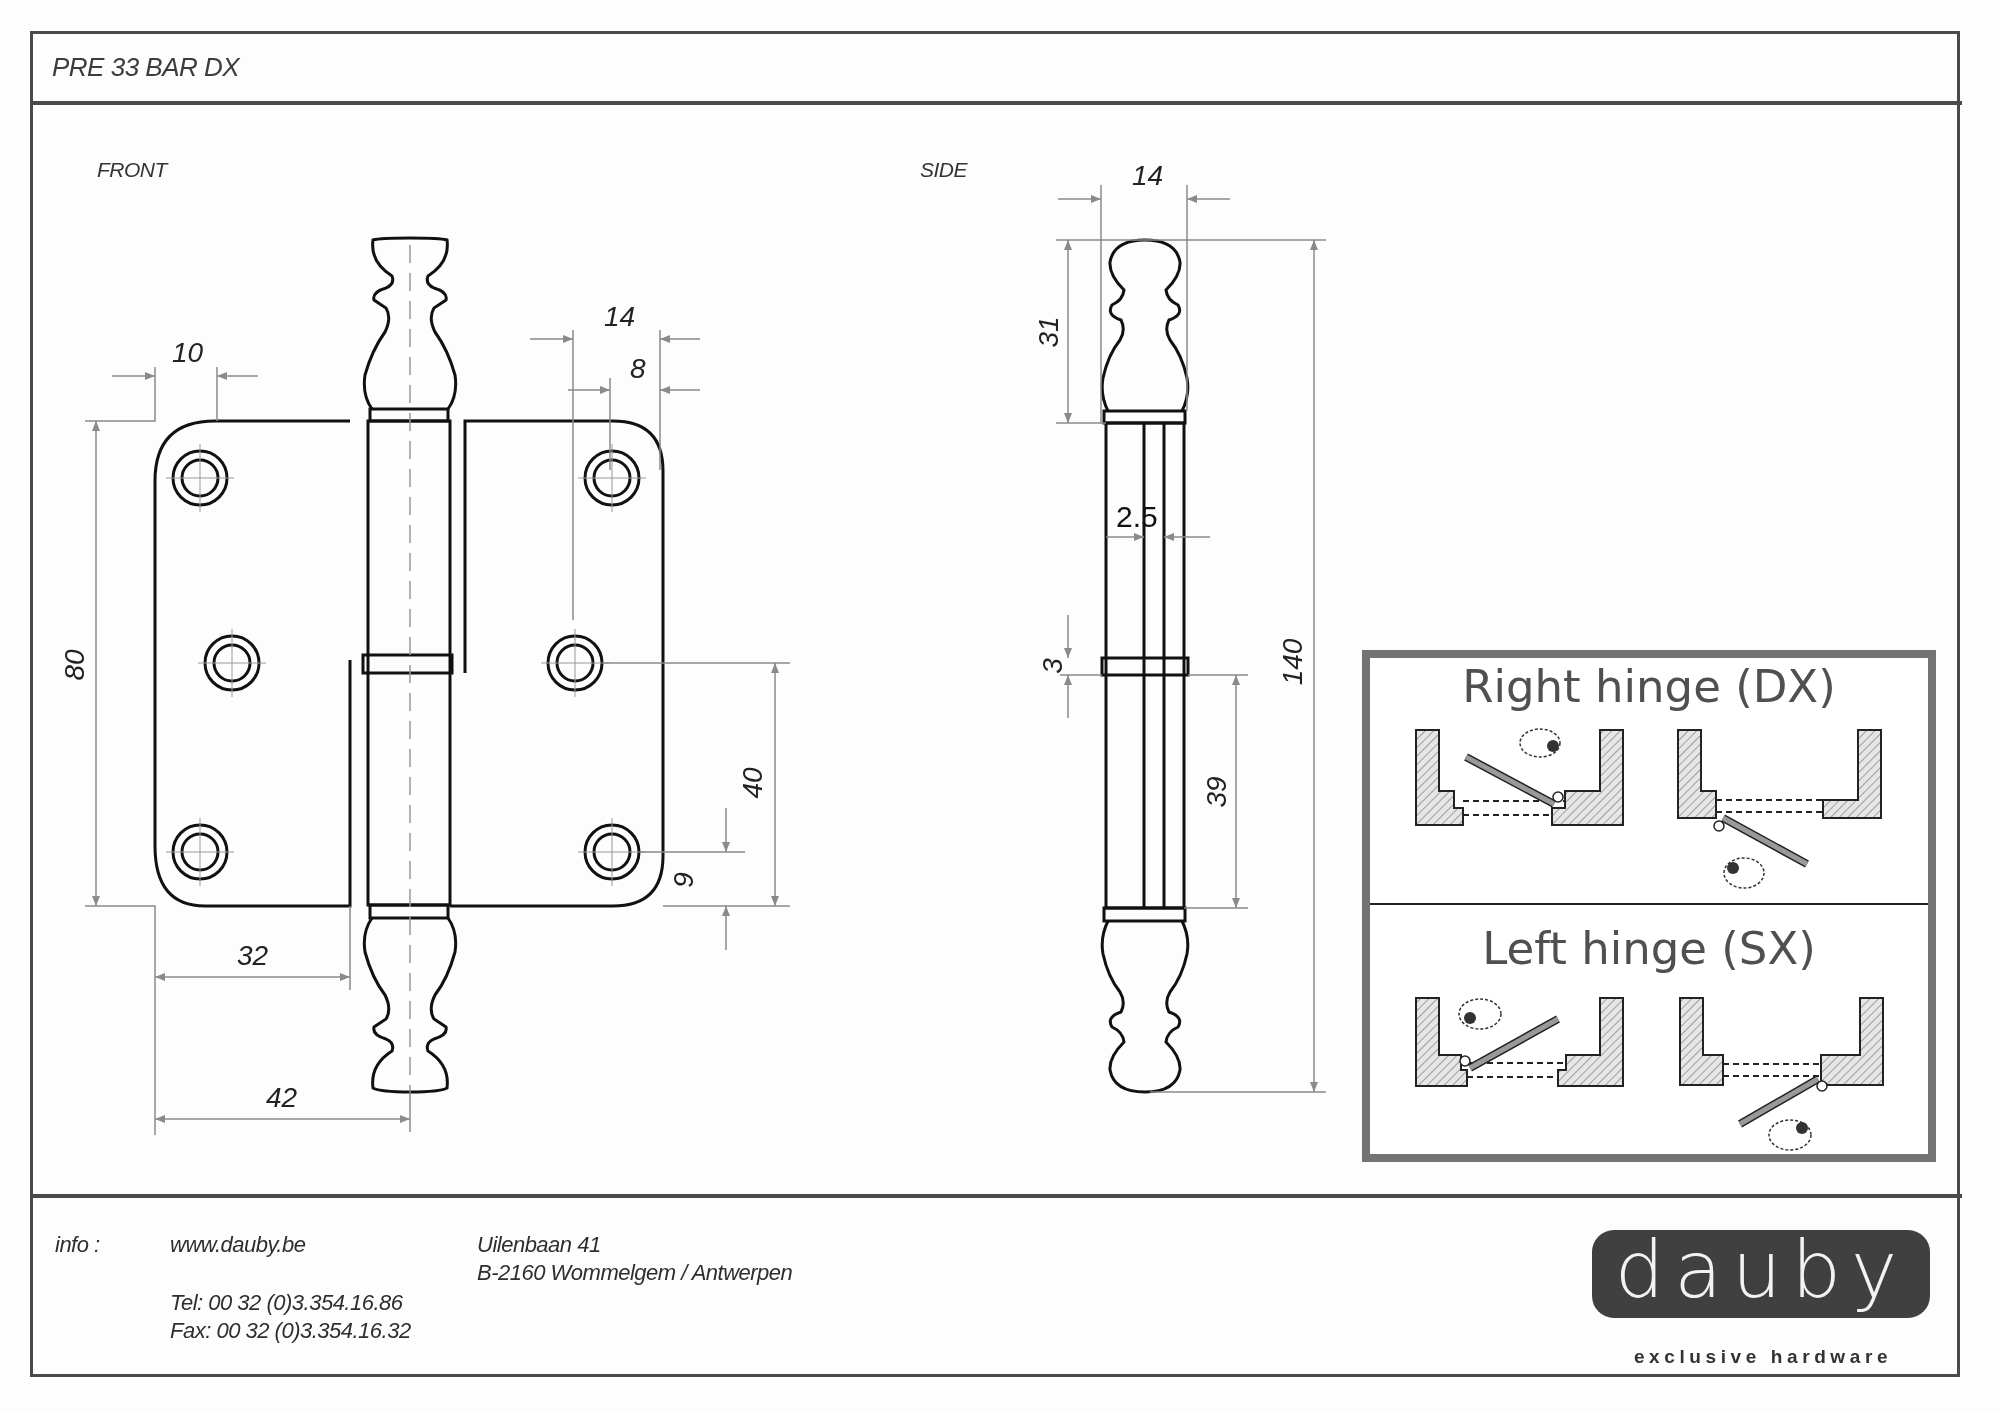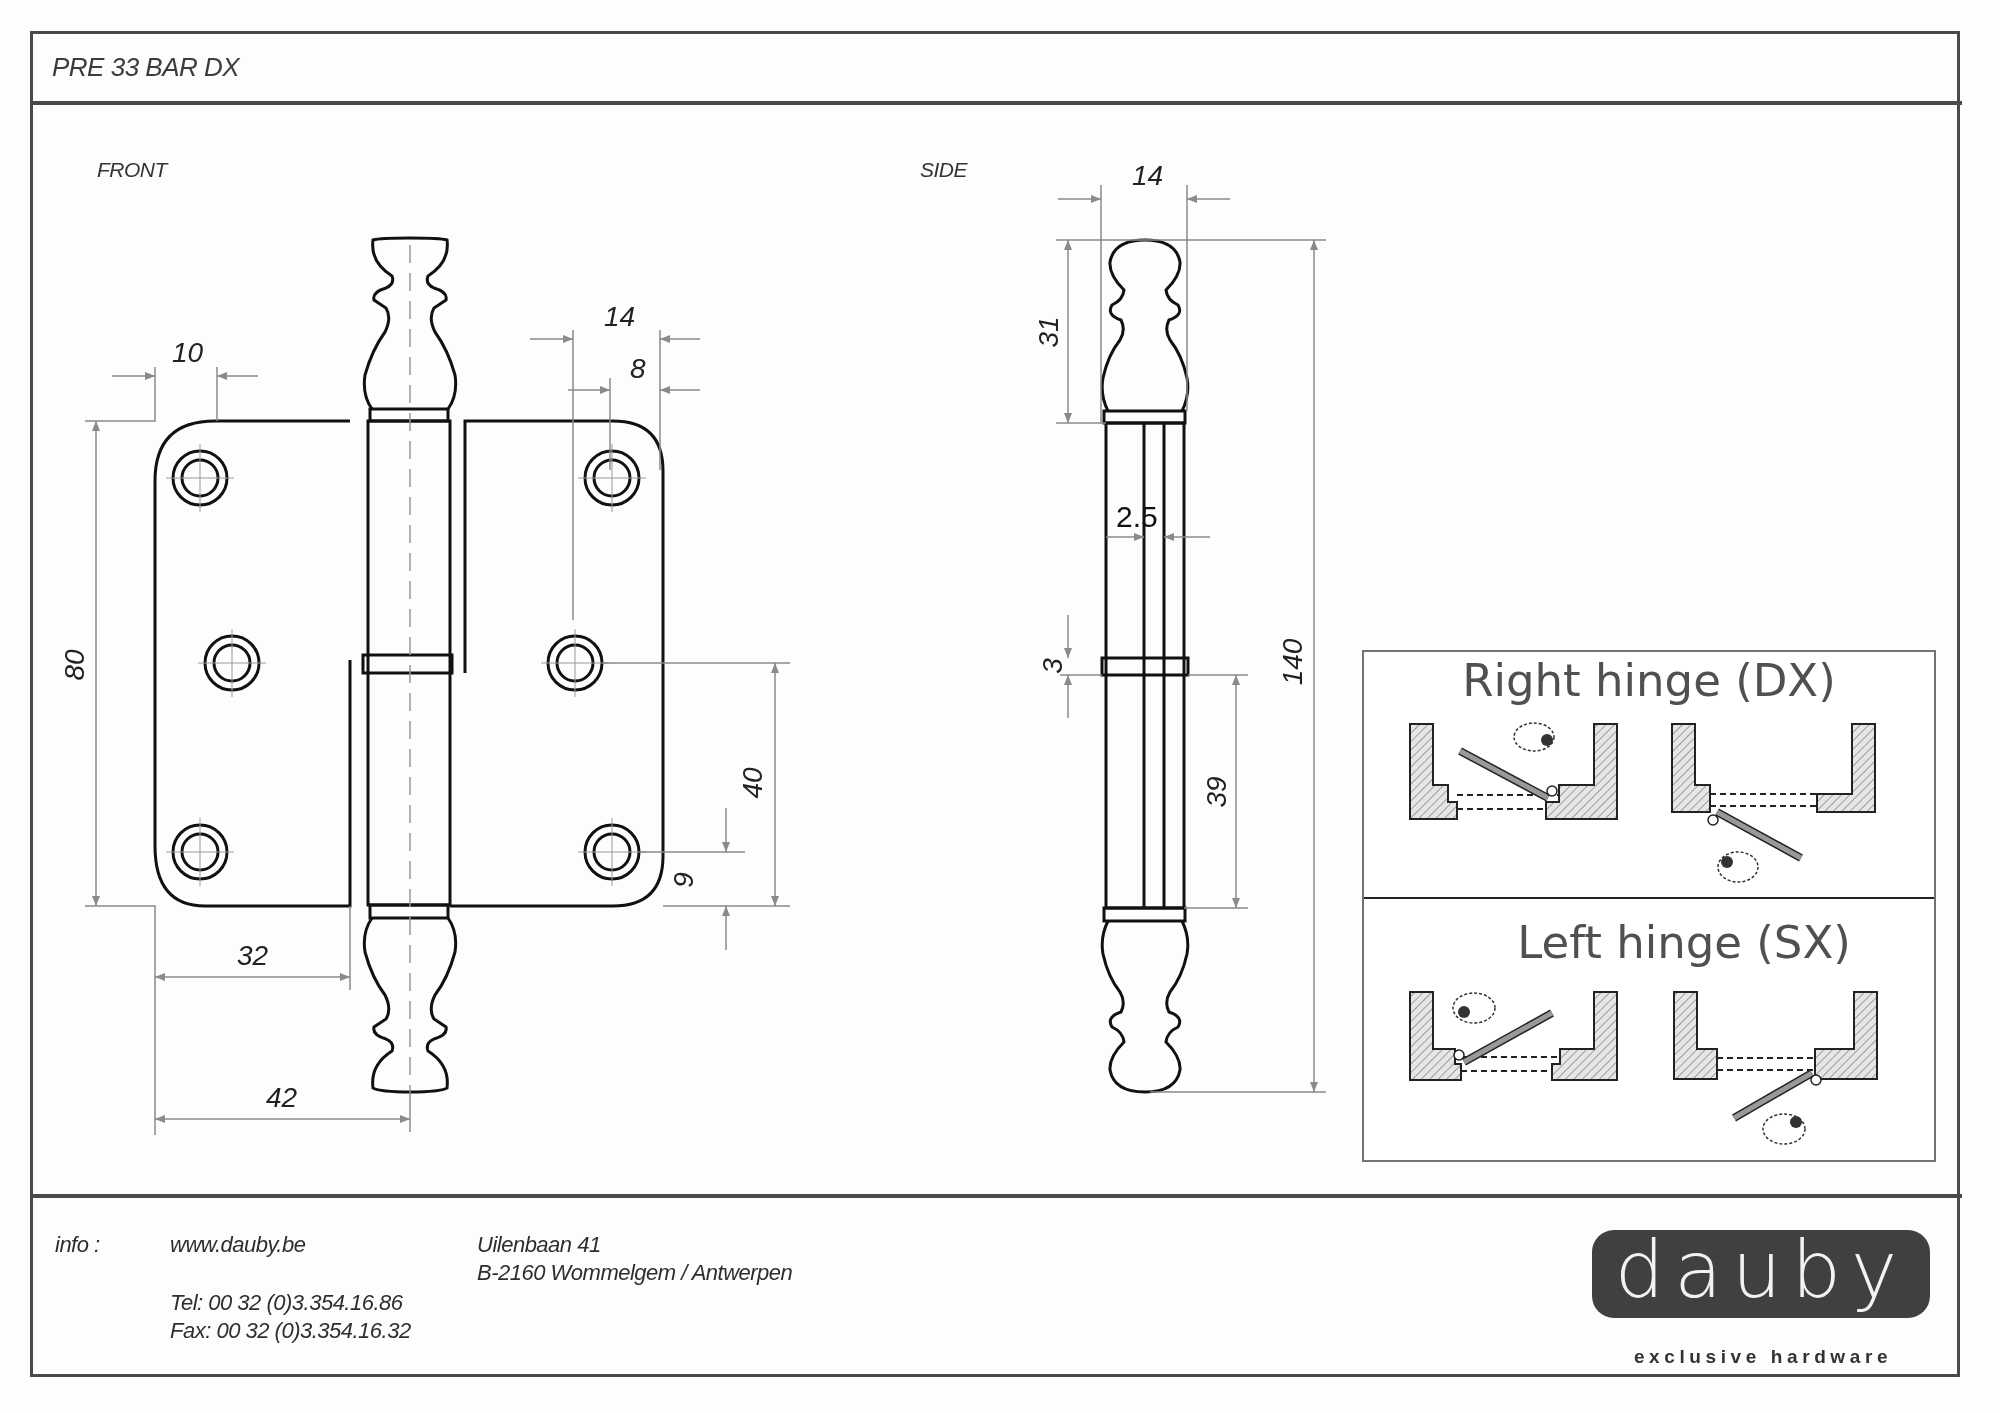--- a/index.html
+++ b/index.html
@@ -5,21 +5,21 @@
   html, body { margin:0; padding:0; background:#fdfdfd; }
   body { width:2000px; height:1413px; position:relative; overflow:hidden; font-family:"Liberation Sans", sans-serif; color:#222; }
   .frame { position:absolute; left:30px; top:31px; width:1930px; height:1346px; border:3px solid #4a4a4a; box-sizing:border-box; }
   .hdr-line { position:absolute; left:30px; top:101px; width:1932px; height:4px; background:#4a4a4a; }
   .ftr-line { position:absolute; left:30px; top:1194px; width:1932px; height:4px; background:#4a4a4a; }
   .title { position:absolute; left:52px; top:52px; font-size:26px; font-style:italic; color:#3c3c3c; letter-spacing:-0.5px;text-align:right; }
   .view-label { position:absolute; font-size:21px; font-style:italic; color:#333; letter-spacing:-0.5px; }
   svg.drawing { position:absolute; left:0; top:0; }
   .dim { font-family:"Liberation Sans", sans-serif; font-style:italic; font-size:28px; fill:#222; }
   .dim-up { font-family:"Liberation Sans", sans-serif; font-size:30px; fill:#111; }
-  .guide-box { position:absolute; left:1362px; top:650px; width:574px; height:512px; border:2px solid #737373; box-sizing:border-box; background:#fff; }
+  .guide-box { position:absolute; left:1362px; top:650px; width:574px; height:512px; border:8px solid #737373; box-sizing:border-box; background:#fff; }
   .guide-divider { position:absolute; left:0; top:245px; width:100%; height:2px; background:#222; }
   .guide-title { position:absolute; width:100%; text-align:center; font-size:45px; color:#505050; font-family:"DejaVu Sans", sans-serif; }
   .ftr { position:absolute; font-size:22px; font-style:italic; color:#2e2e2e; letter-spacing:-0.5px; }
   .logo { position:absolute; left:1592px; top:1230px; width:338px; height:88px; background:#404040; border-radius:22px; }
   .logo-word { position:absolute; left:0; top:-4px; width:100%; text-align:center; color:#f2f2f2; font-family:"DejaVu Sans", sans-serif; font-size:78px; font-weight:300; letter-spacing:10px; line-height:88px; }
   .logo-tag { position:absolute; left:1592px; top:1322px; width:342px; text-align:center; font-family:Liberation Sans, sans-serif; font-size:19px; letter-spacing:4.6px; color:#333; font-weight:bold;margin-top:24px; }
 </style>
 </head>
 <body>
 
@@ -186,21 +186,21 @@
     <text class="dim-up" x="1116" y="527">2.5</text>
     <text class="dim" transform="translate(1062,666) rotate(-90)" text-anchor="middle">3</text>
     <text class="dim" transform="translate(1226,792) rotate(-90)" text-anchor="middle">39</text>
     <text class="dim" transform="translate(1302,662) rotate(-90)" text-anchor="middle">140</text>
   </g>
 </svg>
 
 <div class="guide-box">
   <div class="guide-title" style="top:2px;">Right hinge (DX)</div>
   <div class="guide-divider"></div>
-  <div class="guide-title" style="top:264px;padding-left:35px;">Left hinge (SX)</div>
+  <div class="guide-title" style="top:264px;">Left hinge (SX)</div>
 
   <svg width="574" height="512" style="position:absolute;left:0;top:0;">
 
     <g>
       <path d="M46,72 L69,72 L69,133 L84,133 L84,150 L93,150 L93,167 L46,167 Z" fill="url(#hatch)" stroke="#222" stroke-width="2"></path>
       <path d="M230,72 L253,72 L253,167 L182,167 L182,150 L195,150 L195,133 L230,133 Z" fill="url(#hatch)" stroke="#222" stroke-width="2"></path>
       <line x1="93" y1="143" x2="195" y2="143" stroke="#222" stroke-width="2" stroke-dasharray="6,4"></line>
       <line x1="93" y1="157" x2="182" y2="157" stroke="#222" stroke-width="2" stroke-dasharray="6,4"></line>
       <line x1="96" y1="99" x2="184" y2="146" stroke="#222" stroke-width="8"></line>
       <line x1="96" y1="99" x2="184" y2="146" stroke="#999" stroke-width="5"></line>

